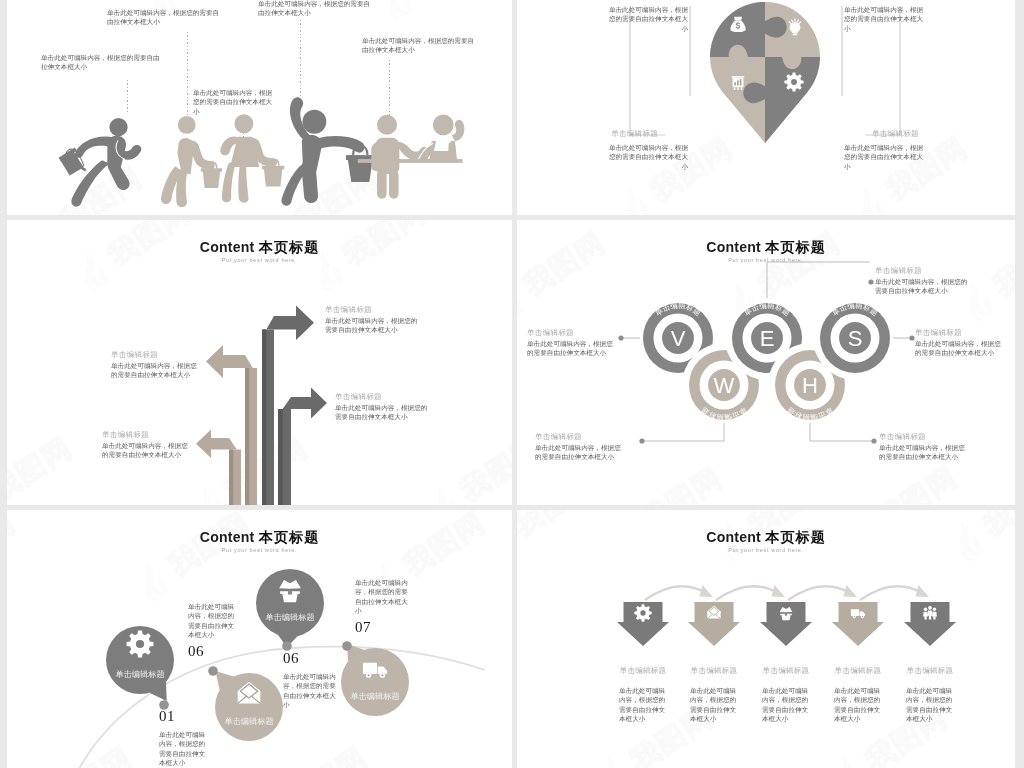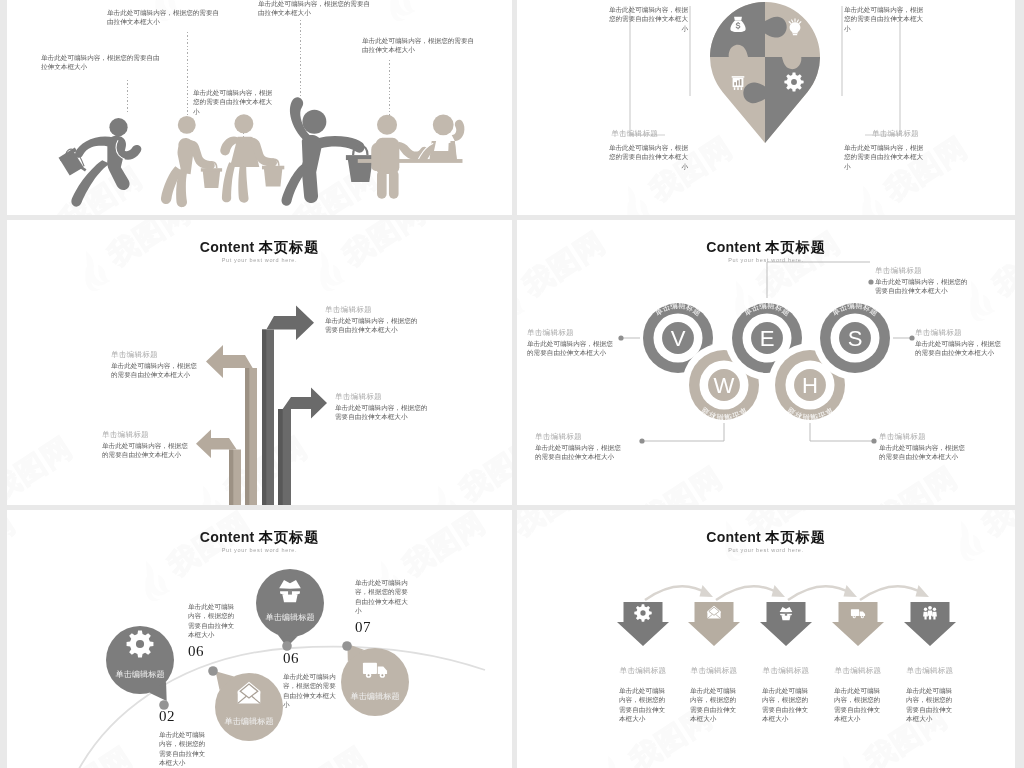--- a/index.html
+++ b/index.html
@@ -1470,21 +1470,21 @@
 </g>
 <circle cx="157" cy="195" r="4.8" fill="#949494"></circle>
 <circle cx="206" cy="161" r="4.8" fill="#949494"></circle>
 <circle cx="280" cy="136" r="4.8" fill="#949494"></circle>
 <circle cx="340" cy="136" r="4.8" fill="#949494"></circle>
 </svg>
 <div class="bub-lab" style="left:99px;top:161px;width:68px">单击编辑标题</div>
 <div class="bub-lab" style="left:208px;top:208px;width:68px">单击编辑标题</div>
 <div class="bub-lab" style="left:249px;top:104px;width:68px">单击编辑标题</div>
 <div class="bub-lab" style="left:334px;top:183px;width:68px">单击编辑标题</div>
-<div class="stepnum" style="left:152px;top:199px">02</div>
+<div class="stepnum" style="left:152px;top:199px">01</div>
 <div class="body-txt" style="left:152px;top:220px;width:52px">单击此处可编辑内容，根据您的需要自由拉伸文本框大小</div>
 <div class="stepnum" style="left:181px;top:134px">06</div>
 <div class="body-txt" style="left:181px;top:92px;width:52px">单击此处可编辑内容，根据您的需要自由拉伸文本框大小</div>
 <div class="stepnum" style="left:276px;top:141px">06</div>
 <div class="body-txt" style="left:276px;top:162px;width:54px">单击此处可编辑内容，根据您的需要自由拉伸文本框大小</div>
 <div class="stepnum" style="left:348px;top:110px">07</div>
 <div class="body-txt" style="left:348px;top:68px;width:54px">单击此处可编辑内容，根据您的需要自由拉伸文本框大小</div>
 </div>
 <div class="slide s6">
 <svg class="wm" style="left:0;top:0" width="498" height="258" viewBox="0 0 498 258">

